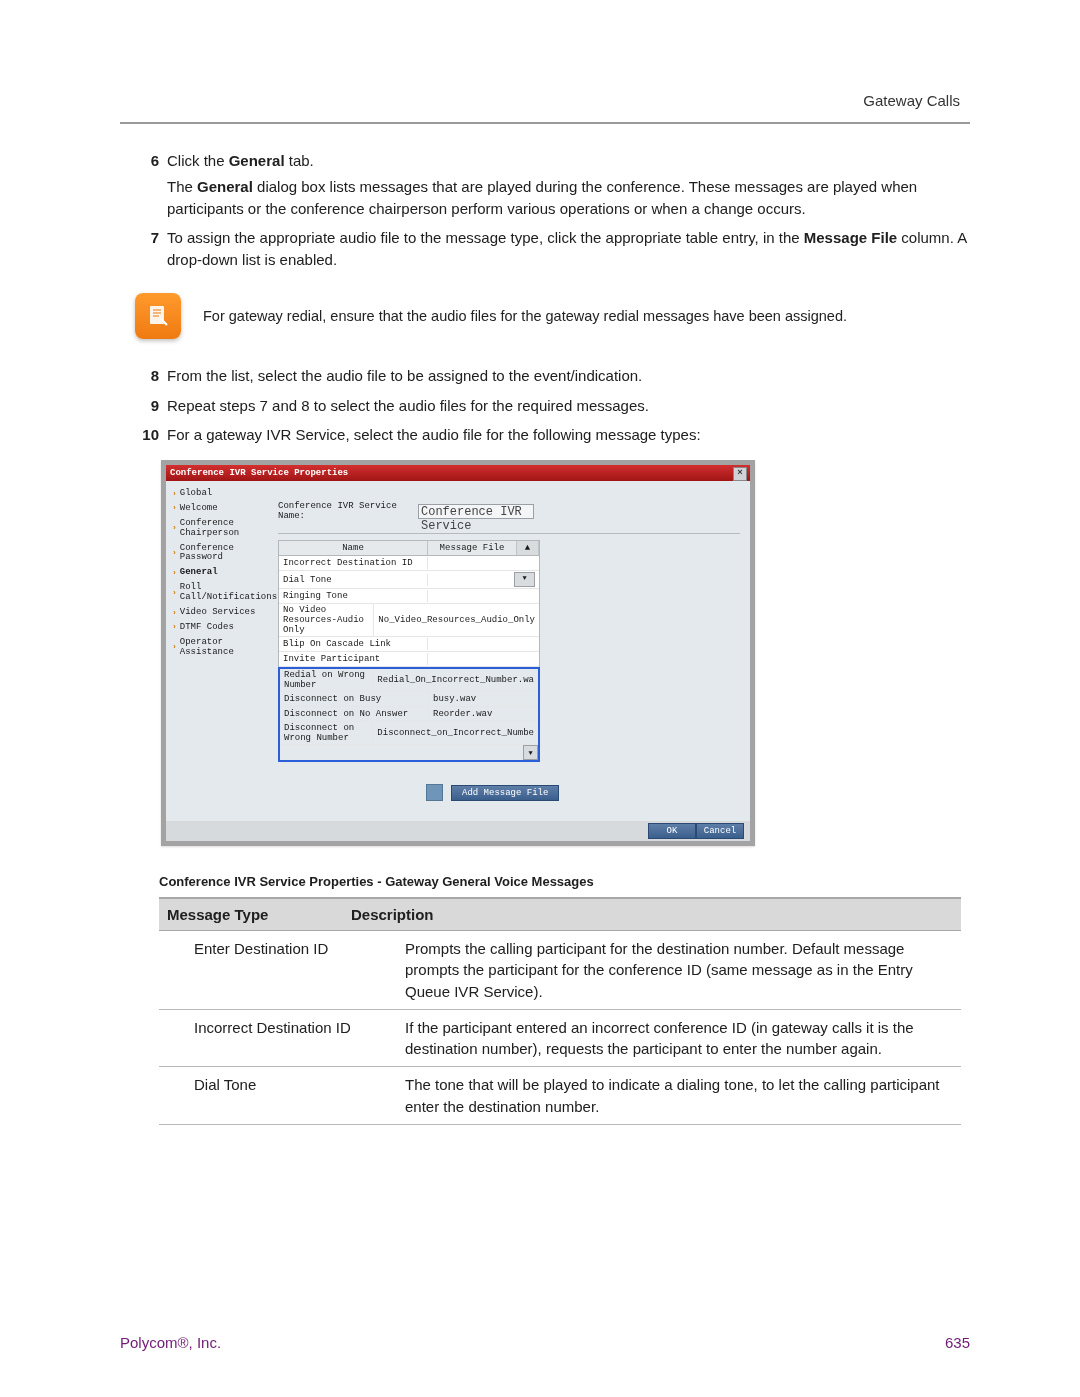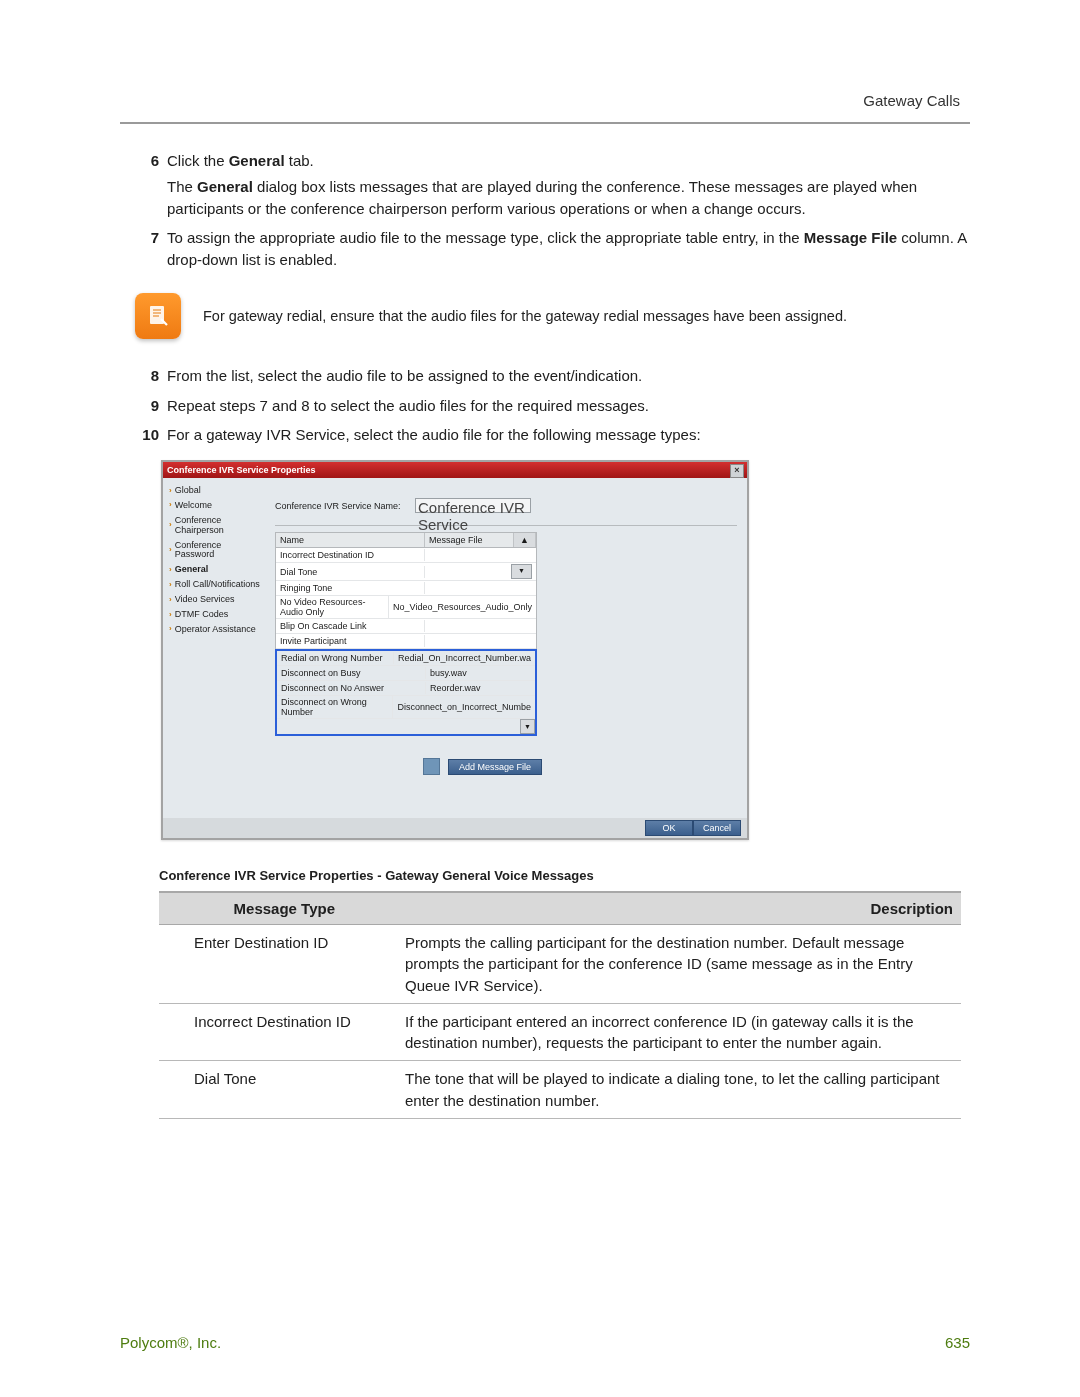--- a/index.html
+++ b/index.html
@@ -77,25 +77,25 @@
   .note-text {
     flex: 1;
     font-size: 14.5px;
     color: #222;
   }
 
   
   .dlg-wrap {
     margin: 14px 0 28px 26px;
     width: 584px;
-    border: 2px solid #a3a3a3;
+    border: 5px solid #a3a3a3;
     background: #e4e9ed;
     box-shadow: 0 1px 2px rgba(0,0,0,.15);
     font-size: 9px;
-    font-family: Liberation Sans, sans-serif;
+    font-family: Liberation Mono, monospace;
     color: #1a1a1a;
   }
   .dlg-title {
     background: linear-gradient(#d32f2f, #a01515);
     height: 16px;
     color: #fff;
     font-size: 9px;
     font-weight: bold;
     display: flex;
     align-items: center;
@@ -149,21 +149,21 @@
     display: flex;
     align-items: center;
     margin-bottom: 12px;
   }
   .field-row .lbl { width: 140px; font-size: 9px; }
   .field-row .input {
     width: 110px;
     height: 13px;
     border: 1px solid #9aa0a5;
     background: #f4f5f6;
-    font-size: 15px;
+    font-size: 12px;
     padding: 0 2px;
     color: #444;
   }
   .sep {
     height: 1px;
     background: #b7bbbe;
     margin: 4px 0 6px 0;
   }
   .tbl {
     border: 1px solid #b5b8bb;
@@ -172,20 +172,21 @@
   }
   .tbl .head {
     display: flex;
     background: #e6e9eb;
     border-bottom: 1px solid #b5b8bb;
   }
   .tbl .head div {
     padding: 2px 4px;
     font-size: 9px;
     border-right: 1px solid #c0c3c6;
+    text-align: center;
   }
   .tbl .c1 { width: 140px; }
   .tbl .c2 { flex:1; }
   .tbl .c3 { width: 13px; background:#d9dcdf; font-size:8px; text-align:center; border-right:none;}
   .tbl .row {
     display: flex;
     border-bottom: 1px solid #e4e6e8;
     min-height: 14px;
     align-items: center;
     cursor: pointer;
@@ -245,21 +246,20 @@
   .info-table {
     margin-left: 24px;
     width: 802px;
     border-top: 2px solid #a8a8a8;
     font-size: 15px;
   }
   .info-table .thead {
     display:flex;
     background:#d9d9d9;
     border-bottom: 1px solid #a8a8a8;
-    text-align: right;
   }
   .info-table .thead div {
     padding: 7px 8px;
     font-weight: bold;
   }
   .info-table .col1 { width: 168px; flex:0 0 168px; }
   .info-table .col2 { flex:1; }
   .info-table .tr {
     display:flex;
     border-bottom: 1px solid #b8b8b8;
@@ -268,21 +268,21 @@
   .info-table .tr > div { padding: 0 8px; line-height:1.42;margin-left:27px; }
 
   .footer {
     position:absolute;
     bottom: 46px;
     left: 120px;
     right: 110px;
     display:flex;
     justify-content:space-between;
     font-size:15px;
-    color:#4d7c0f;
+    color:#701a75;
   }
 </style>
 </head>
 <body>
 
 <div class="page">
   <div class="hdr-right">Gateway Calls</div>
   <div class="hdr-rule"></div>
 
   <div class="content">

